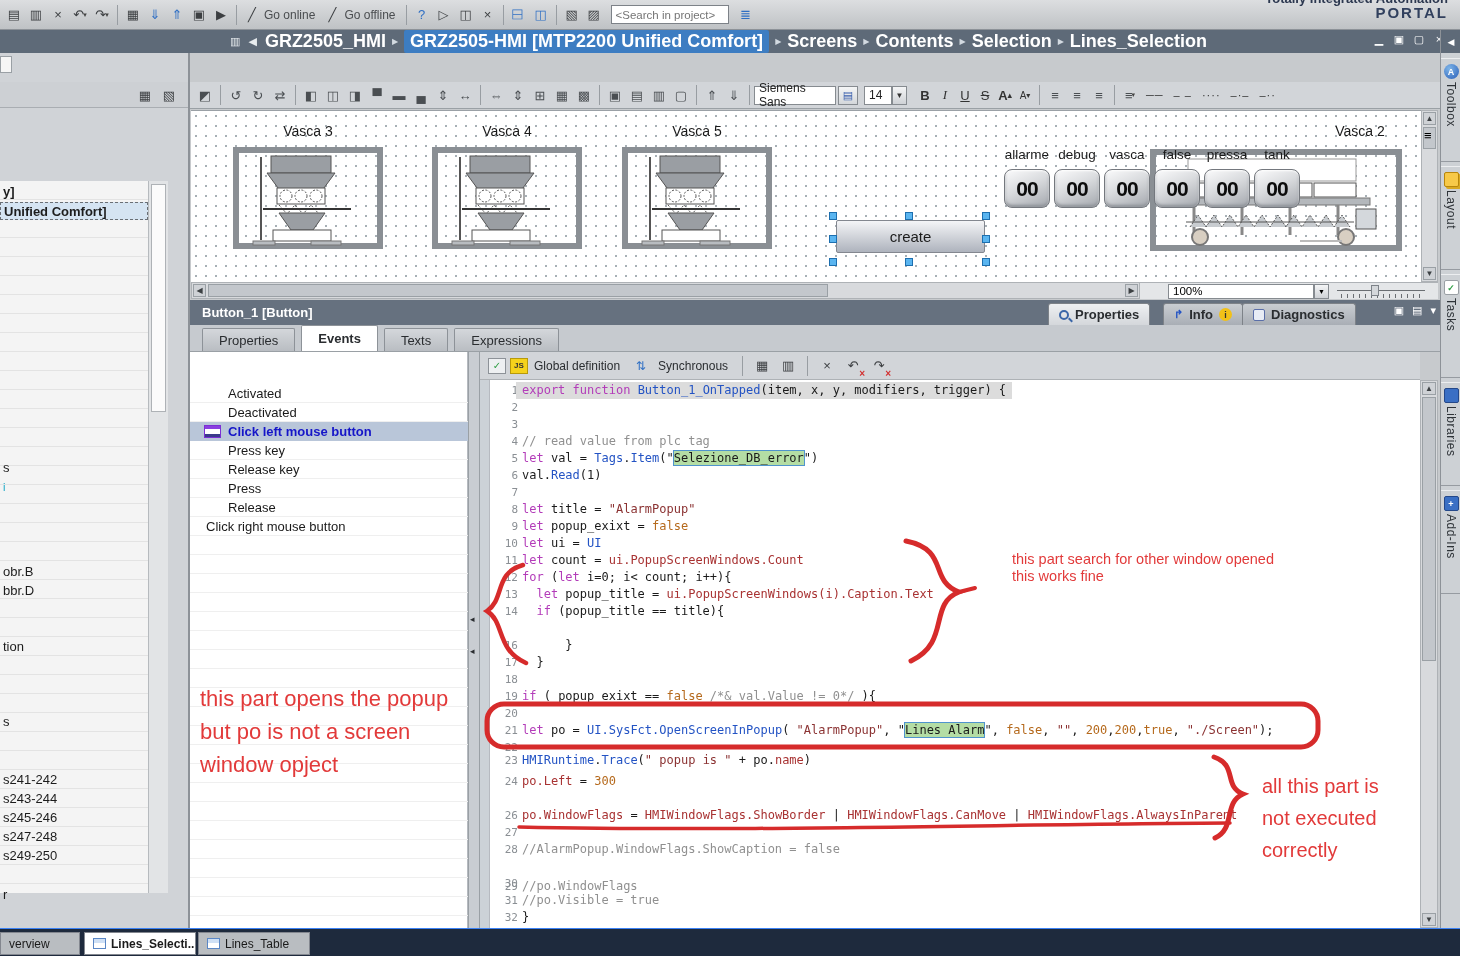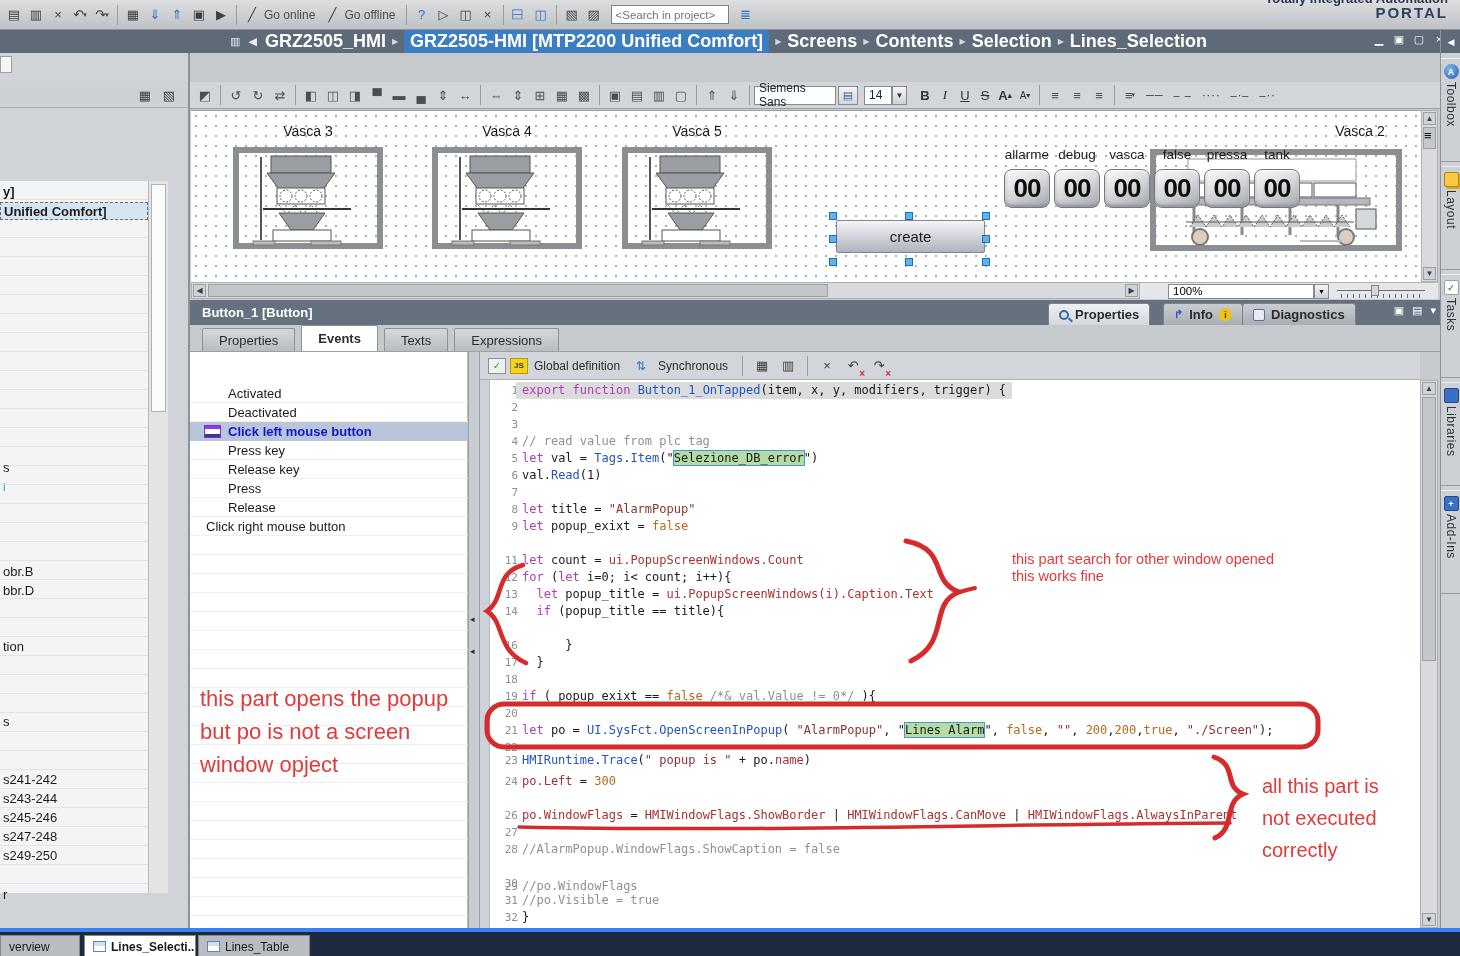--- a/index.html
+++ b/index.html
@@ -52,21 +52,21 @@
   .supmark{font-size:8px;vertical-align:top}
   .lstyle{font-size:11px;color:#333;letter-spacing:1px;margin:0 5px;white-space:nowrap}
   
   #canvas{position:absolute;left:191px;top:110px;width:1230px;height:172px;background:#fff;background-image:radial-gradient(#a7b0b6 1px,transparent 1.2px);background-size:10px 10px;overflow:hidden;border-top:1px solid #9aa0a5}
   .tklbl{position:absolute;top:12px;width:150px;text-align:center;font-size:14px;color:#1a1a1a}
   .tank{position:absolute;top:36px}
   #io{position:absolute;left:813px;top:36px;display:flex;gap:4px}
   .iocell{width:46px}
   .iolabel{height:16px;text-align:center;font-size:13.5px;color:#1a1a1a}
   .iobox{margin-top:6px;width:46px;height:39px;border-radius:8px;border:1px solid #74787e;background:linear-gradient(155deg,#fbfbfc 0%,#d9dbde 45%,#a3a7ad 100%);box-shadow:inset 0 1px 2px #fff,inset 0 -2px 3px #8c9096;display:flex;align-items:center;justify-content:center}
-  .iobox span{font-size:26px;font-weight:bold;color:#0c0c0c;letter-spacing:-1px}
+  .iobox span{font-size:21px;font-weight:bold;color:#0c0c0c;letter-spacing:-1px}
   #selwrap{position:absolute;left:638px;top:101px;width:161px;height:54px}
   #createbtn{position:absolute;left:7px;top:8px;width:149px;height:33px;background:linear-gradient(#f4f5f7,#aeb3bd);border:1px solid #83878f;border-radius:2px;display:flex;align-items:center;justify-content:center;font-size:15px;color:#1c1c1c}
   .hdl{position:absolute;width:8px;height:8px;background:#5ab5f0;border:1px solid #1d6faf}
   
   .sbar{background:#d8dadd;border:1px solid #aeb2b6;position:absolute}
   .sbtn{position:absolute;background:#cfd2d6;border:1px solid #9aa0a5;color:#3c4043;display:flex;align-items:center;justify-content:center;font-size:8px}
   .sthumb{position:absolute;background:#c3c7cc;border:1px solid #9aa0a5}
   #zoombar{position:absolute;left:1140px;top:282px;width:298px;height:17px;background:#e4e6e8;border-top:1px solid #aeb2b6;display:flex;align-items:center}
   #zoomsel{width:146px;height:15px;background:#fff;border:1px solid #868b90;font-size:11.5px;padding:0 4px;display:flex;align-items:center;margin-left:28px}
   #zoomdd{width:15px;height:15px;border:1px solid #868b90;background:linear-gradient(#f4f5f6,#cfd2d6);font-size:7px;display:flex;align-items:center;justify-content:center}
@@ -118,21 +118,21 @@
   #stabs{position:absolute;left:0;top:28px;width:20px;height:860px}
   .stab{position:absolute;left:0;width:20px;height:104px;background:#cdd1d5;border-top:1px solid #eceef0;border-bottom:1px solid #969ba1;text-align:center}
   .si{width:15px;height:15px;margin:5px auto 3px;display:flex;align-items:center;justify-content:center;font-size:9px;font-weight:bold;border-radius:2px}
   .si0{background:radial-gradient(circle at 35% 30%,#7db4e8,#2a5fb8);color:#fff;border-radius:50%}
   .si1{background:#f7c948;border:1px solid #b8860b;box-shadow:2px 2px 0 #d9a821}
   .si2{background:#fff;border:1px solid #9aa0a5;color:#2e9e44}
   .si3{background:#3a6fc4;border:1px solid #24488a;color:#fff}
   .si4{background:#3a6fc4;border:1px solid #24488a;color:#fff}
   .stx{writing-mode:vertical-rl;font-size:12px;color:#2e3338;margin:0 auto;letter-spacing:.5px}
   
-  #bottombar{position:absolute;left:0;top:928px;width:1460px;height:28px;background:#1e2a3d;border-top:4px solid #3b82f6}
+  #bottombar{position:absolute;left:0;top:928px;width:1460px;height:28px;background:#1e2a3d;border-top:1px solid #3b82f6}
   .btab{position:absolute;top:3px;height:23px;display:flex;align-items:center;gap:5px;padding:0 8px;font-size:12px;background:#b9bdc1;color:#1a1a1a;border:1px solid #83878f;white-space:nowrap;overflow:hidden}
   .btab.active{background:#fff;font-weight:bold}
   .btico{width:13px;height:11px;background:linear-gradient(#cfe0f5 40%,#fff 40%);border:1px solid #5b87c5;flex:0 0 auto}
   
   #overlay{position:absolute;left:0;top:0;width:1460px;height:956px;pointer-events:none;z-index:50}
   .rednote{position:absolute;color:#e23a3a;z-index:51;pointer-events:none}
   #note1{left:200px;top:682px;font-size:22px;line-height:33px}
   #note2{left:1012px;top:551px;font-size:14.5px;line-height:17px}
   #note3{left:1262px;top:770px;font-size:20px;line-height:32px}
 </style>
@@ -622,20 +622,21 @@
   <div id="cl">
       <div class="cl" style="top: 0px;"><span class="ln">1</span><span class="ct lbg"><span class="c-k">export</span><span class="c-d"> </span><span class="c-k">function</span><span class="c-d"> </span><span class="c-b">Button_1_OnTapped</span><span class="c-d">(item, x, y, modifiers, trigger) {</span></span></div>
       <div class="cl" style="top: 17px;"><span class="ln">2</span><span class="ct"></span></div>
       <div class="cl" style="top: 34px;"><span class="ln">3</span><span class="ct"></span></div>
       <div class="cl" style="top: 51px;"><span class="ln">4</span><span class="ct"><span class="c-c">// read value from plc tag</span></span></div>
       <div class="cl" style="top: 68px;"><span class="ln">5</span><span class="ct"><span class="c-k">let</span><span class="c-d"> val = </span><span class="c-b">Tags</span><span class="c-d">.</span><span class="c-b">Item</span><span class="c-d">("</span><span class="c-h">Selezione_DB_error</span><span class="c-d">")</span></span></div>
       <div class="cl" style="top: 85px;"><span class="ln">6</span><span class="ct"><span class="c-d">val.</span><span class="c-b">Read</span><span class="c-d">(1)</span></span></div>
       <div class="cl" style="top: 102px;"><span class="ln">7</span><span class="ct"></span></div>
       <div class="cl" style="top: 119px;"><span class="ln">8</span><span class="ct"><span class="c-k">let</span><span class="c-d"> title = </span><span class="c-s">"AlarmPopup"</span></span></div>
       <div class="cl" style="top: 136px;"><span class="ln">9</span><span class="ct"><span class="c-k">let</span><span class="c-d"> popup_exixt = </span><span class="c-l">false</span></span></div>
+      <div class="cl" style="top: 153px;"><span class="ln">10</span><span class="ct"><span class="c-k">let</span><span class="c-d"> ui = </span><span class="c-b">UI</span></span></div>
       <div class="cl" style="top: 170px;"><span class="ln">11</span><span class="ct"><span class="c-k">let</span><span class="c-d"> count = </span><span class="c-p">ui.PopupScreenWindows.Count</span></span></div>
       <div class="cl" style="top: 187px;"><span class="ln">12</span><span class="ct"><span class="c-k">for</span><span class="c-d"> (</span><span class="c-k">let</span><span class="c-d"> i=0; i&lt; count; i++){</span></span></div>
       <div class="cl" style="top: 204px;"><span class="ln">13</span><span class="ct"><span class="c-d">  </span><span class="c-k">let</span><span class="c-d"> popup_title = </span><span class="c-p">ui.PopupScreenWindows(i).Caption.Text</span></span></div>
       <div class="cl" style="top: 221px;"><span class="ln">14</span><span class="ct"><span class="c-d">  </span><span class="c-k">if</span><span class="c-d"> (popup_title == title){</span></span></div>
       <div class="cl" style="top: 255px;"><span class="ln">16</span><span class="ct"><span class="c-d">      }</span></span></div>
       <div class="cl" style="top: 272px;"><span class="ln">17</span><span class="ct"><span class="c-d">  }</span></span></div>
       <div class="cl" style="top: 289px;"><span class="ln">18</span><span class="ct"></span></div>
       <div class="cl" style="top: 306px;"><span class="ln">19</span><span class="ct"><span class="c-k">if</span><span class="c-d"> ( popup_exixt == </span><span class="c-l">false</span><span class="c-d"> </span><span class="c-c">/*&amp; val.Value != 0*/</span><span class="c-d"> ){</span></span></div>
       <div class="cl" style="top: 323px;"><span class="ln">20</span><span class="ct"></span></div>
       <div class="cl" style="top: 340px;"><span class="ln">21</span><span class="ct"><span class="c-k">let</span><span class="c-d"> po = </span><span class="c-b">UI.SysFct.OpenScreenInPopup</span><span class="c-d">( </span><span class="c-s">"AlarmPopup"</span><span class="c-d">, "</span><span class="c-h">Lines Alarm</span><span class="c-d">", </span><span class="c-l">false</span><span class="c-d">, </span><span class="c-s">""</span><span class="c-d">, </span><span class="c-l">200</span><span class="c-d">,</span><span class="c-l">200</span><span class="c-d">,</span><span class="c-l">true</span><span class="c-d">, </span><span class="c-s">"./Screen"</span><span class="c-d">);</span></span></div>

